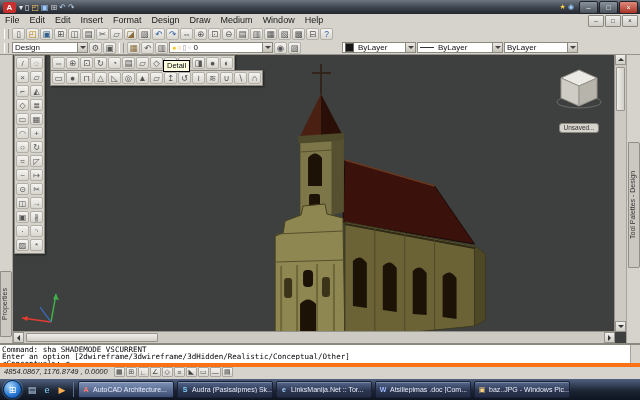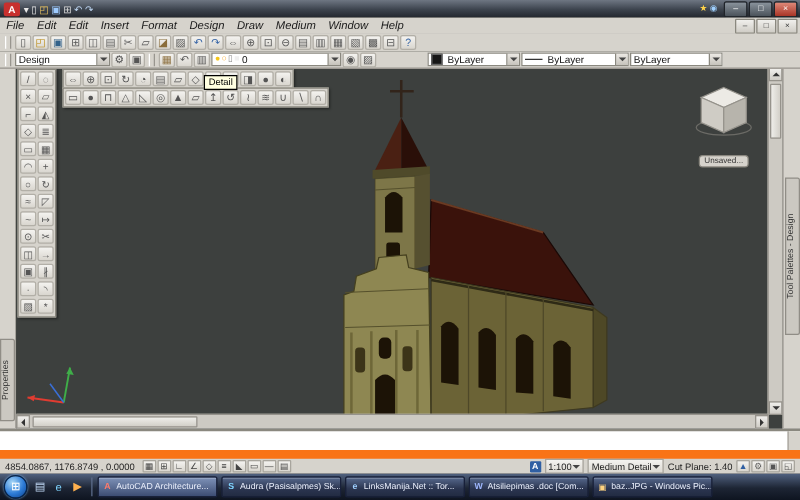--- a/index.html
+++ b/index.html
@@ -23,21 +23,21 @@
   .search-box svg{flex:none;}
   .titlebar-right-icons{display:flex;gap:2px;margin-right:4px;}
   .titlebar-right-icons span{font-size:7px;color:#ffd24a;}
   .winbtns{display:flex;margin-right:2px;}
   .winbtn{width:17px;height:11px;background:linear-gradient(#8a939c,#4a525a);
     border:1px solid #20242a;border-radius:2px;color:#fff;font-size:7px;
     display:flex;align-items:center;justify-content:center;margin-left:1px;}
   
   .menubar{position:absolute;top:14px;left:0;right:0;height:13px;background:var(--chrome);
     border-bottom:1px solid #b4b1aa;display:flex;align-items:center;font-size:9px;color:#1a1a1a;z-index:10;}
-  .menu-item{padding:0 5px;line-height:13px;font-style:italic;}
+  .menu-item{padding:0 5px;line-height:13px;}
   .doc-controls{margin-left:auto;display:flex;margin-right:2px;}
   .docbtn{width:14px;height:10px;background:linear-gradient(#f0efec,#cfccc5);
     border:1px solid #8a887f;border-radius:1px;color:#333;font-size:6.5px;
     display:flex;align-items:center;justify-content:center;margin-left:1px;}
   
   .tbrow{position:absolute;left:0;right:0;background:var(--chrome);display:flex;align-items:center;
     gap:1px;padding:0 2px;z-index:10;}
   .tbrow1{top:27px;height:14px;}
   .tbrow2{top:41px;height:13px;border-bottom:1px solid #96938c;}
   .grip{width:3px;height:10px;border-left:1px solid #fff;border-right:1px solid #98958e;margin:0 2px;flex:none;}
@@ -100,22 +100,22 @@
   .hthumb{position:absolute;top:1px;bottom:1px;left:2px;width:130px;
     background:linear-gradient(#efeeea,#d2cfc8);border:1px solid #96938c;border-radius:1px;}
   
   .command{position:absolute;left:0;right:0;bottom:33px;height:24px;background:#fff;
     border-top:2px solid #8a887f;font-family:"DejaVu Sans Mono","Liberation Mono",monospace;
     font-size:7.5px;color:#000;padding:1px 2px 0 2px;box-sizing:border-box;z-index:10;}
   .cmd-line{height:7px;line-height:7px;white-space:nowrap;overflow:hidden;}
   .cmd-scroll{position:absolute;right:0;top:0;bottom:0;width:9px;background:#d6d3cc;border-left:1px solid #a6a39c;}
   
   .statusbar{position:absolute;left:0;right:0;bottom:21px;height:12px;background:var(--chrome);
-    border-top:7px solid #f97316;display:flex;align-items:center;font-size:7.5px;color:#222;
-    gap:2px;padding:0 4px;z-index:10;}
+    border-top:4px solid #f97316;display:flex;align-items:flex-start;font-size:7.5px;color:#222;
+    gap:2px;padding:0 4px;z-index:10;font-style:italic;}
   .coords{white-space:nowrap;margin-right:4px;}
   .sb-toggles{display:flex;gap:1px;}
   .sbtn{width:11px;height:10px;display:inline-flex;align-items:center;justify-content:center;
     font-size:7px;color:#444;background:linear-gradient(#f4f3f0,#d9d6cf);
     border:1px solid #a8a59d;border-radius:1px;box-sizing:border-box;}
   .sb-right{margin-left:auto;display:flex;align-items:center;gap:3px;white-space:nowrap;}
   .scale-badge{width:9px;height:9px;background:#2f5fa3;color:#fff;font-size:7px;font-weight:bold;
     display:inline-flex;align-items:center;justify-content:center;border-radius:1px;}
   .sb-combo{display:inline-flex;align-items:center;gap:1px;border:1px solid #a8a59d;
     background:linear-gradient(#f4f3f0,#dcd9d2);height:10px;padding:0 2px;}
@@ -422,53 +422,42 @@
       <span class="scr-btn arr-right"></span>
     </div>
   </div>
 
   <div class="right-strip">
     <div class="vtab vtab-right">Tool Palettes - Design</div>
   </div>
 </div>
 
 <div class="command">
+  <div>
+      <div class="cmd-line">Command: sha SHADEMODE VSCURRENT</div>
+      <div class="cmd-line">Enter an option [2dwireframe/3dwireframe/3dHidden/Realistic/Conceptual/Other]</div>
+      <div class="cmd-line">&lt;Conceptual&gt;: r</div>
+    </div>
   <div class="cmd-scroll"></div>
 </div>
 
 <div class="statusbar">
   <span class="coords">4854.0867, 1176.8749 , 0.0000</span>
   <div class="sb-toggles">
       <span class="sbtn">▦</span>
       <span class="sbtn">⊞</span>
       <span class="sbtn">∟</span>
       <span class="sbtn">∠</span>
       <span class="sbtn">◇</span>
       <span class="sbtn">≡</span>
       <span class="sbtn">◣</span>
       <span class="sbtn">▭</span>
       <span class="sbtn">—</span>
       <span class="sbtn">▤</span>
     </div>
-  <div class="sb-right">
-    <span class="scale-badge">A</span>
-    <span class="sb-combo">
-      <span>1:100</span>
-    </span>
-    <span class="sb-combo">
-      <span>Medium Detail</span>
-    </span>
-    <span>Cut Plane: 1.40</span>
-    <div class="sb-icons">
-        <span class="sbtn" style="color: rgb(47, 95, 163);">▲</span>
-        <span class="sbtn" style="color: rgb(85, 85, 85);">⚙</span>
-        <span class="sbtn" style="color: rgb(85, 85, 85);">▣</span>
-        <span class="sbtn" style="color: rgb(85, 85, 85);">◱</span>
-      </div>
-  </div>
 </div>
 
 <div class="taskbar">
   <div class="start-orb">⊞</div>
   <div class="quick-launch">
       <span class="ql" style="color: rgb(188, 212, 240);">▤</span>
       <span class="ql" style="color: rgb(127, 212, 255);">e</span>
       <span class="ql" style="color: rgb(255, 177, 79);">▶</span>
     </div>
   <div class="task-sep"></div>

